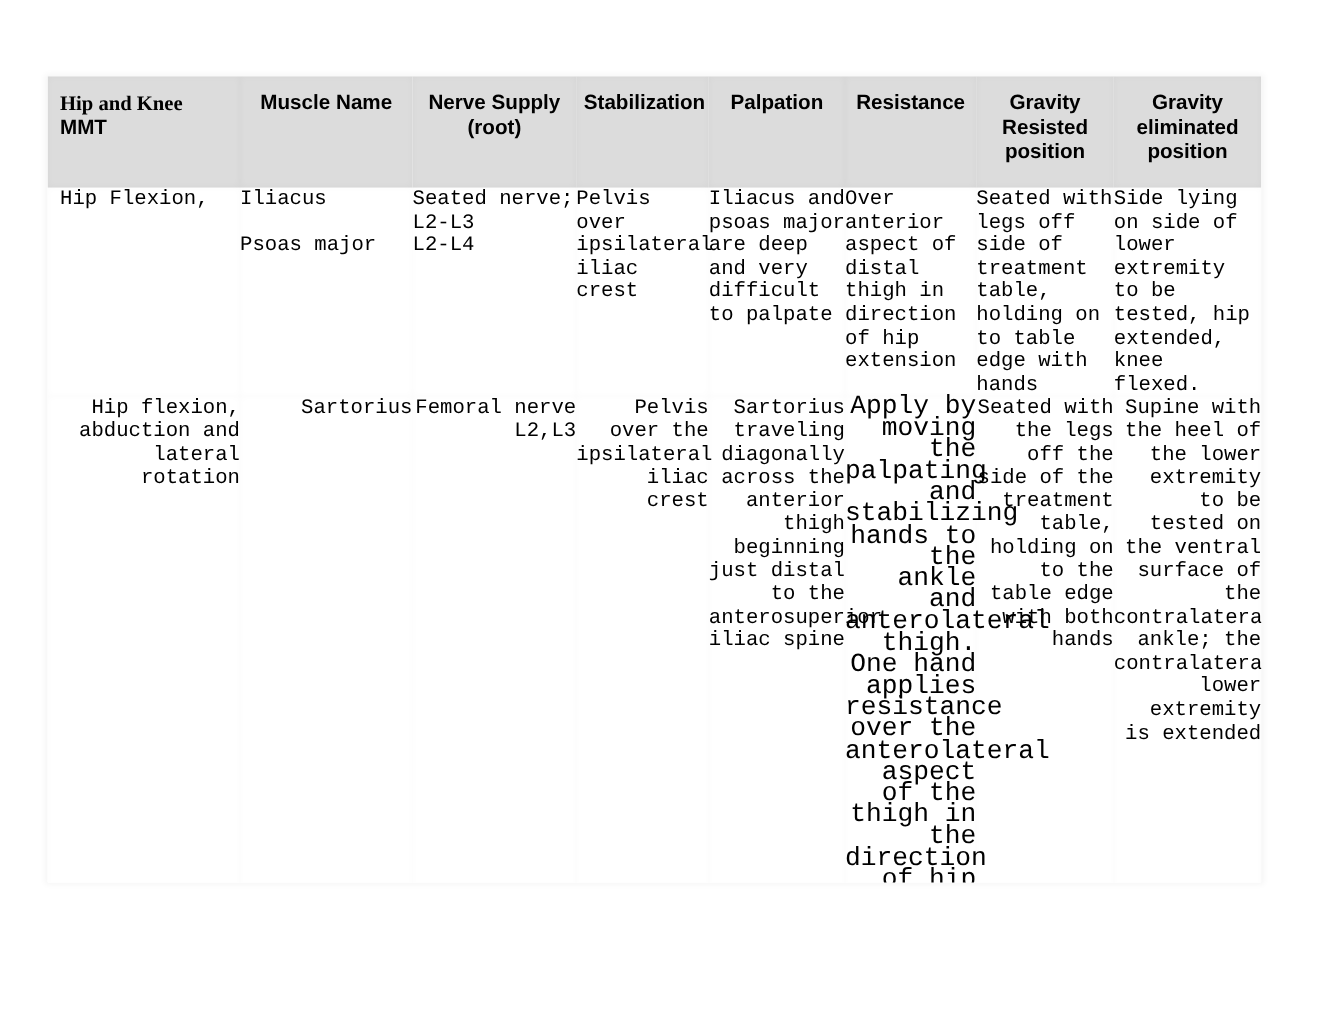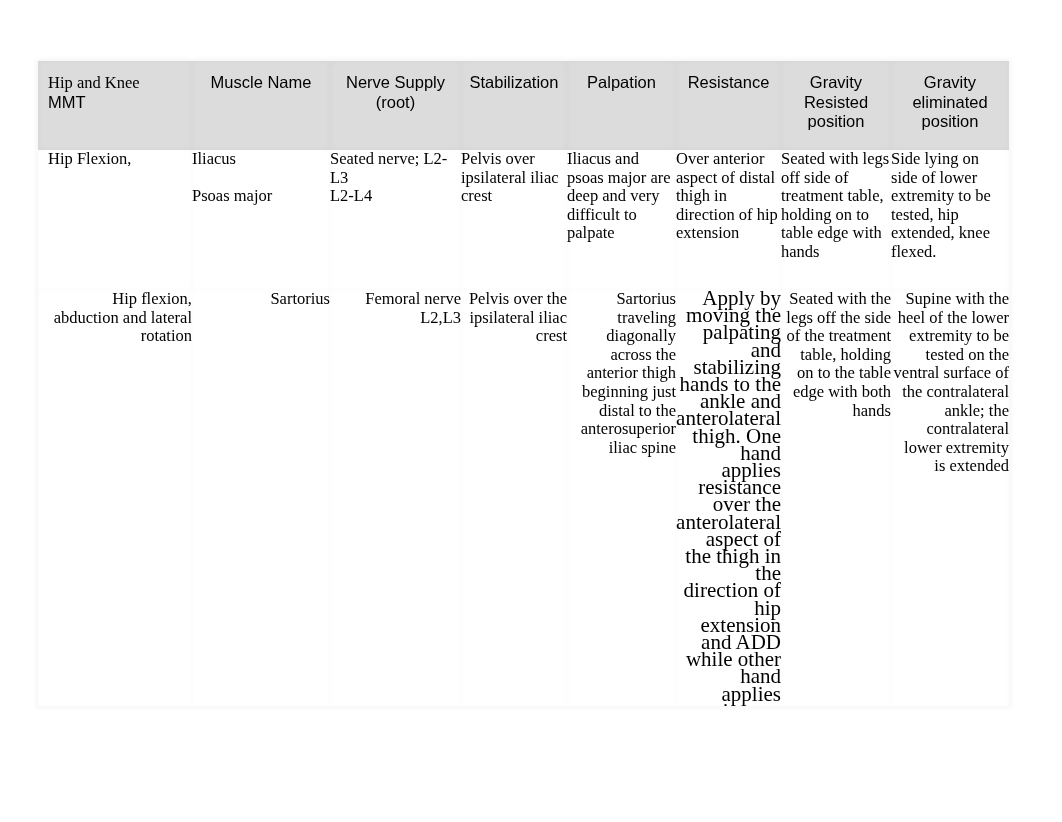--- a/index.html
+++ b/index.html
@@ -61,38 +61,38 @@
   col.c4 { width: 109px; }
   col.c5 { width: 105px; }
   col.c6 { width: 110px; }
   col.c7 { width: 118px; }
 
   
   thead tr.header-row th {
     height: 77px;
     background: #dcdcdc;
     font-family: "Liberation Sans", "DejaVu Sans", sans-serif;
-    font-weight: normal;
+    font-weight: bold;
     font-size: 16.5px;
     line-height: 19.5px;
     text-align: center;
     padding: 12px 6px 0 6px;
     box-shadow: inset 0 0 6px 0 rgba(0,0,0,0.035);
   }
   thead tr.header-row th.first {
     text-align: left;
     padding-left: 10px;
   }
   thead tr.header-row th.first .serif-part {
     font-family: "Liberation Serif", "DejaVu Serif", serif;
   }
 
   
   tbody td {
-    font-family: Liberation Serif, serif;
+    font-family: Liberation Mono, monospace;
     font-size: 16.5px;
     line-height: 18.6px;
     padding: 9px 8px 6px 8px;
     box-shadow: inset 0 0 6px 0 rgba(0,0,0,0.018);
   }
   tbody td.first {
     padding-left: 10px;
   }
   tbody tr.row-1 td { height: 140px; }
   tbody tr.row-2 td { height: 425px; text-align: right; }

